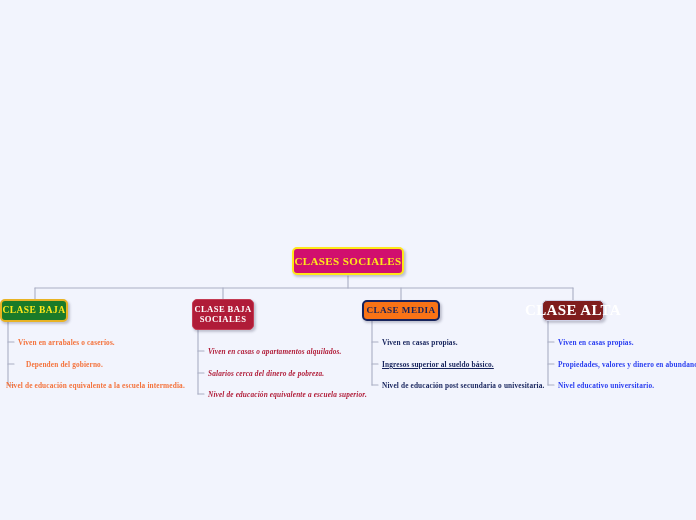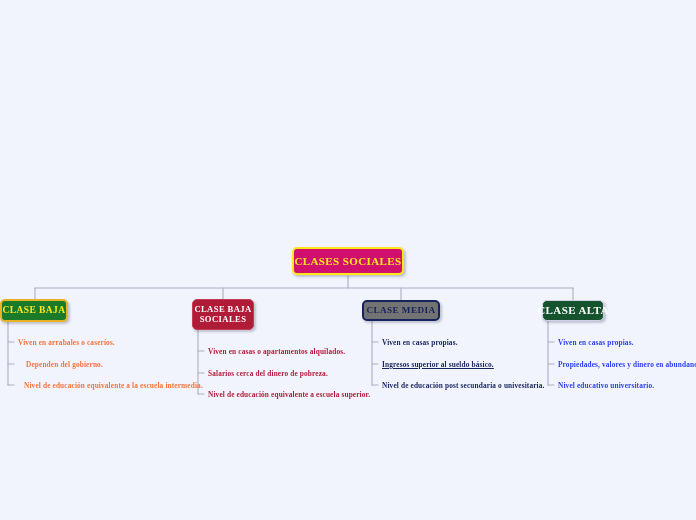--- a/index.html
+++ b/index.html
@@ -75,48 +75,48 @@
     color: #ffffff;
     font-size: 8.6px;
     flex-direction: column;
   }
 
   .node-media {
     left: 362px;
     top: 300px;
     width: 78px;
     height: 21px;
-    background: #737373;
+    background: #f97316;
     border: 2px solid #16235c;
     color: #16235c;
     font-size: 9.2px;
   }
 
   .node-alta {
     left: 542px;
     top: 300px;
     width: 62px;
     height: 21px;
-    background: #14532d;
+    background: #7f1d1d;
     border: 1.5px solid #cfd2e8;
     color: #ffffff;
-    font-size: 11px;
+    font-size: 15px;
   }
 
   
   .leaf {
     position: absolute;
     font-size: 7.3px;
     font-weight: bold;
     white-space: nowrap;
     letter-spacing: 0.15px;
     line-height: 1;
   }
   .leaf-baja      { color: #f4733d; }
-  .leaf-baja-sup  { color: #b01c38; }
+  .leaf-baja-sup  { color: #b01c38; font-style: italic; }
   .leaf-media     { color: #16235c; }
   .leaf-alta      { color: #2a3ef0; }
 </style>
 </head>
 <body>
 
 <div id="canvas">
 
   <svg class="connectors" viewBox="0 0 696 520" xmlns="http://www.w3.org/2000/svg">
     <g fill="none" stroke="#a9aec4" stroke-width="1.1" stroke-linecap="round">
@@ -154,21 +154,21 @@
 
   <div class="node node-root">
     <span>CLASES SOCIALES</span>
   </div>
 
   <div class="node node-baja">
     <span>CLASE BAJA</span>
   </div>
   <div class="leaf leaf-baja" style="left:18px; top:339px;">Viven en arrabales o caseríos.</div>
   <div class="leaf leaf-baja" style="left:18px; top:361px;padding-left:8px;">Dependen del gobierno.</div>
-  <div class="leaf leaf-baja" style="left:24px; top:382px;">Nivel de educación equivalente a la escuela intermedia.</div>
+  <div class="leaf leaf-baja" style="left:6px; top:382px;">Nivel de educación equivalente a la escuela intermedia.</div>
 
   <div class="node node-baja-sup">
     <span>CLASE BAJA</span>
     <span>SOCIALES</span>
   </div>
   <div class="leaf leaf-baja-sup" style="left:208px; top:348px;">Viven en casas o apartamentos alquilados.</div>
   <div class="leaf leaf-baja-sup" style="left:208px; top:370px;">Salarios cerca del dinero de pobreza.</div>
   <div class="leaf leaf-baja-sup" style="left:208px; top:391px;">Nivel de educación equivalente a escuela superior.</div>
 
   <div class="node node-media">

